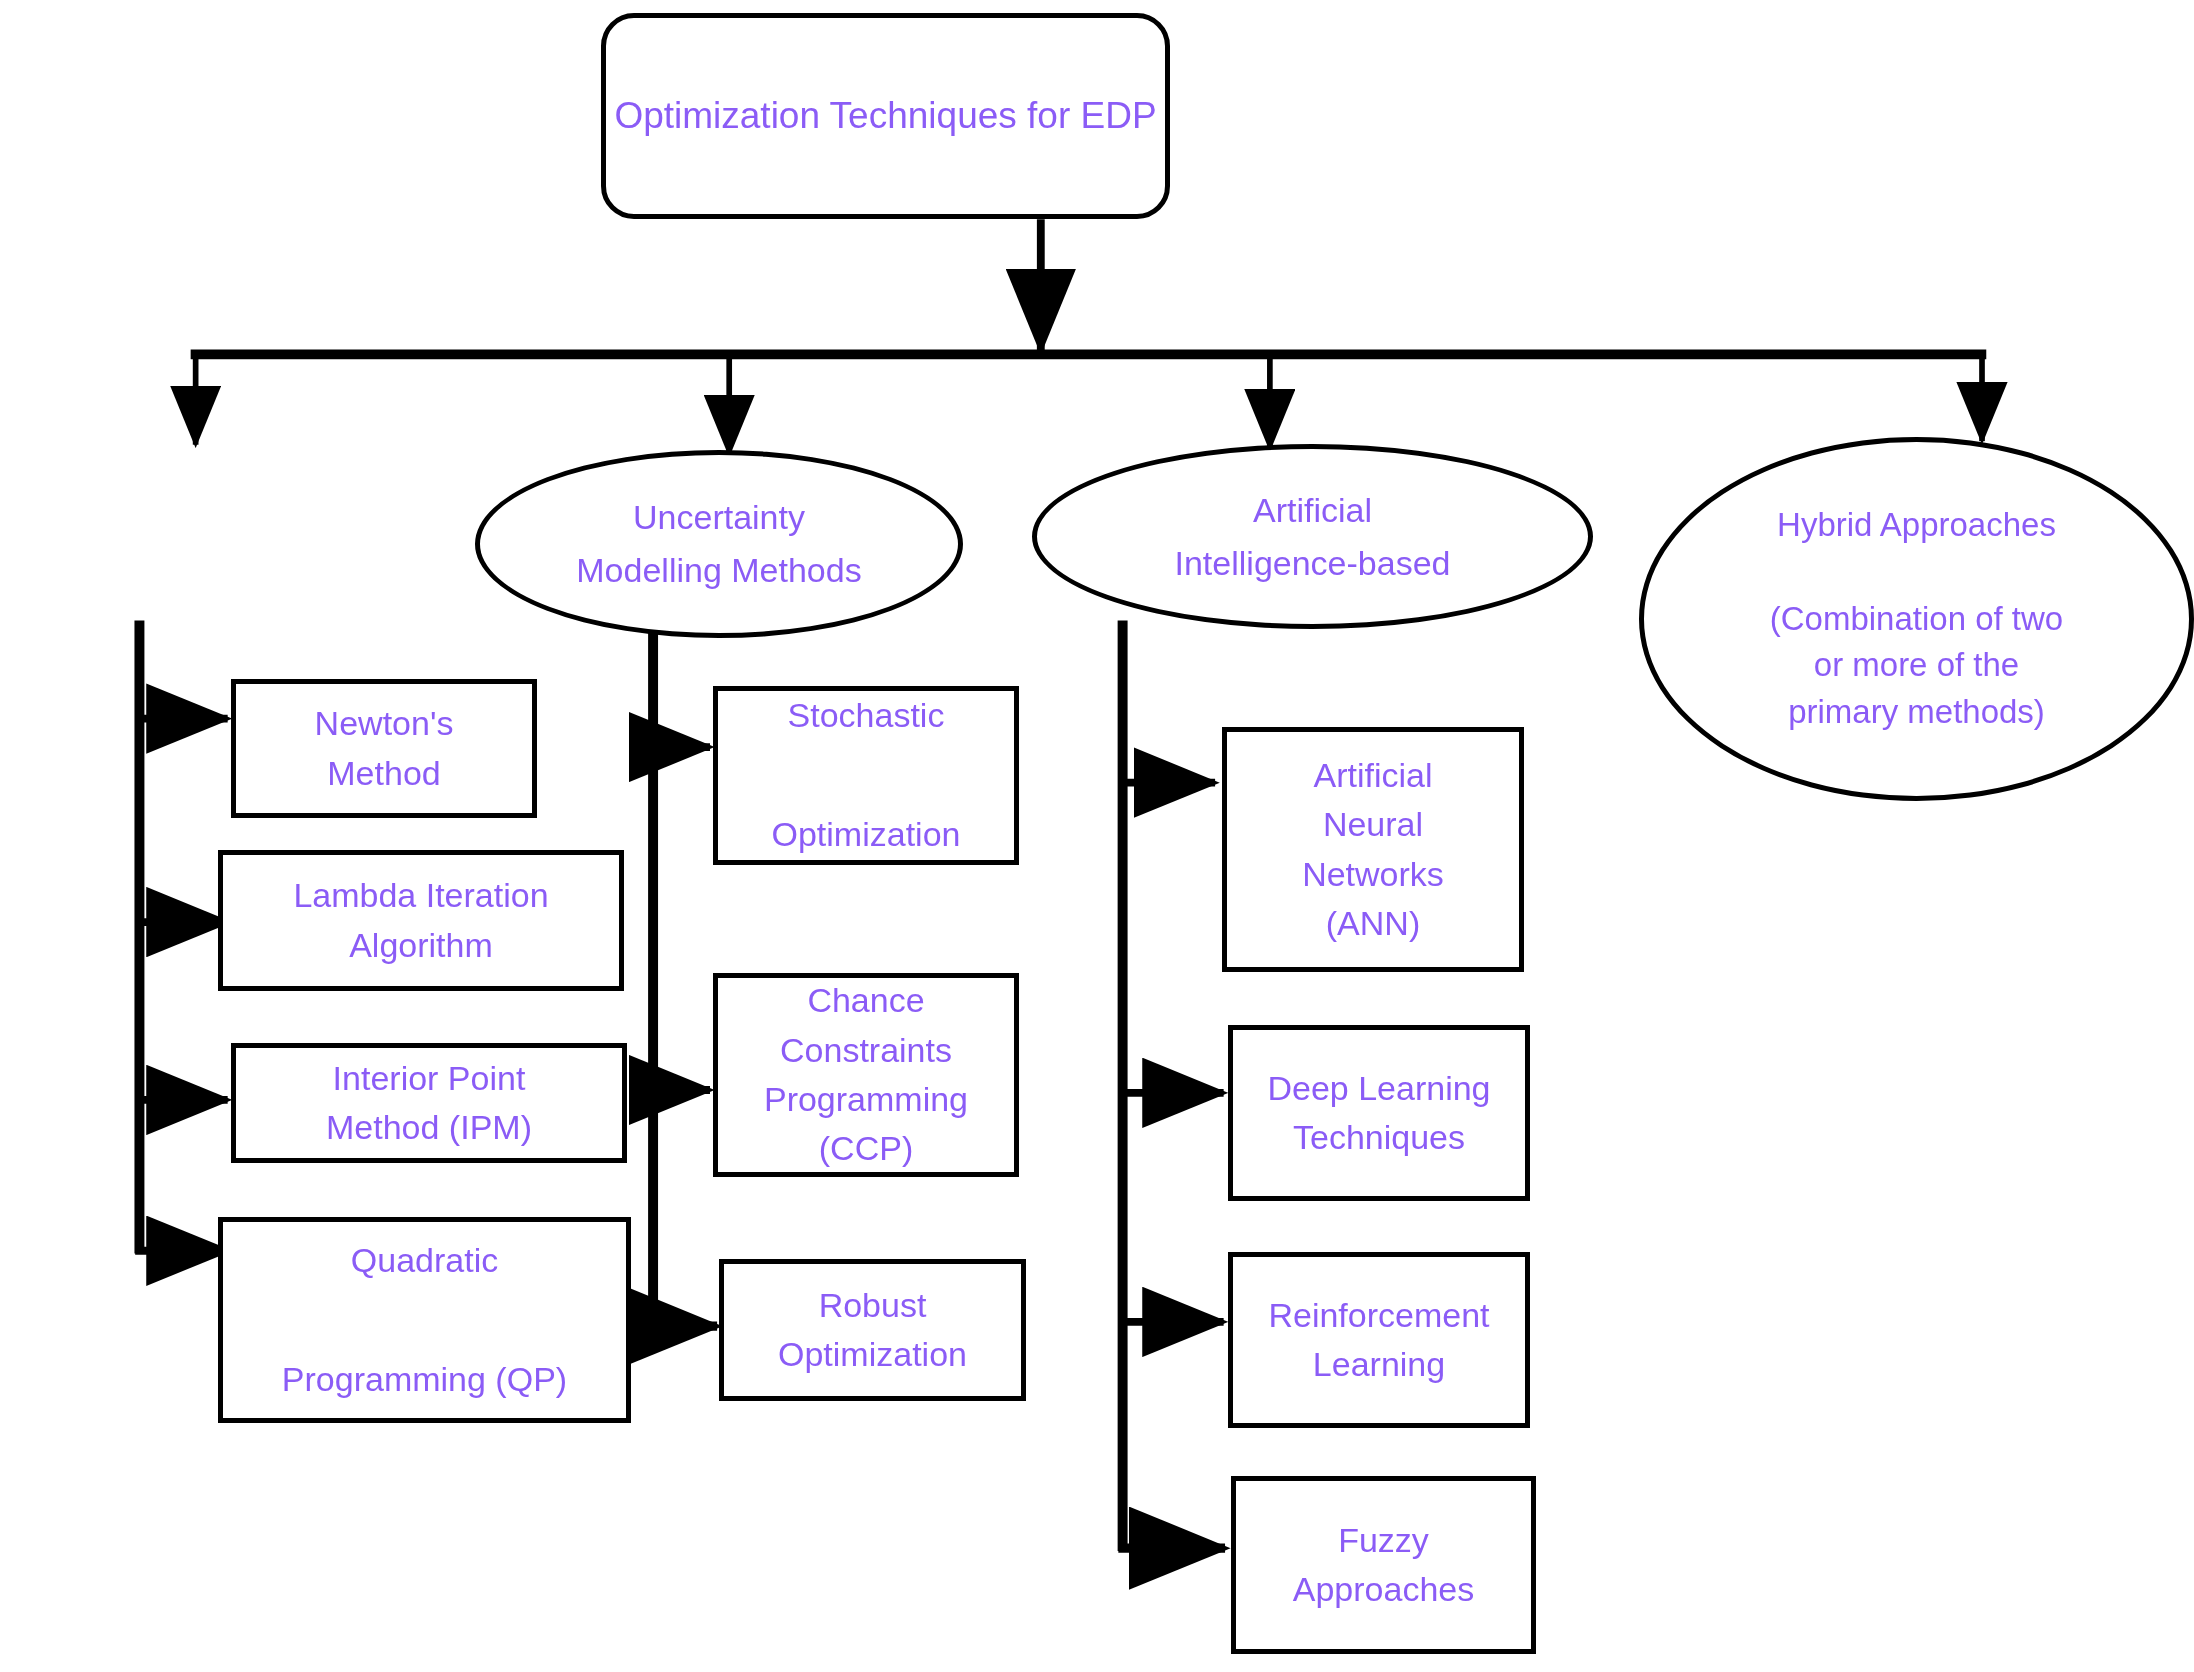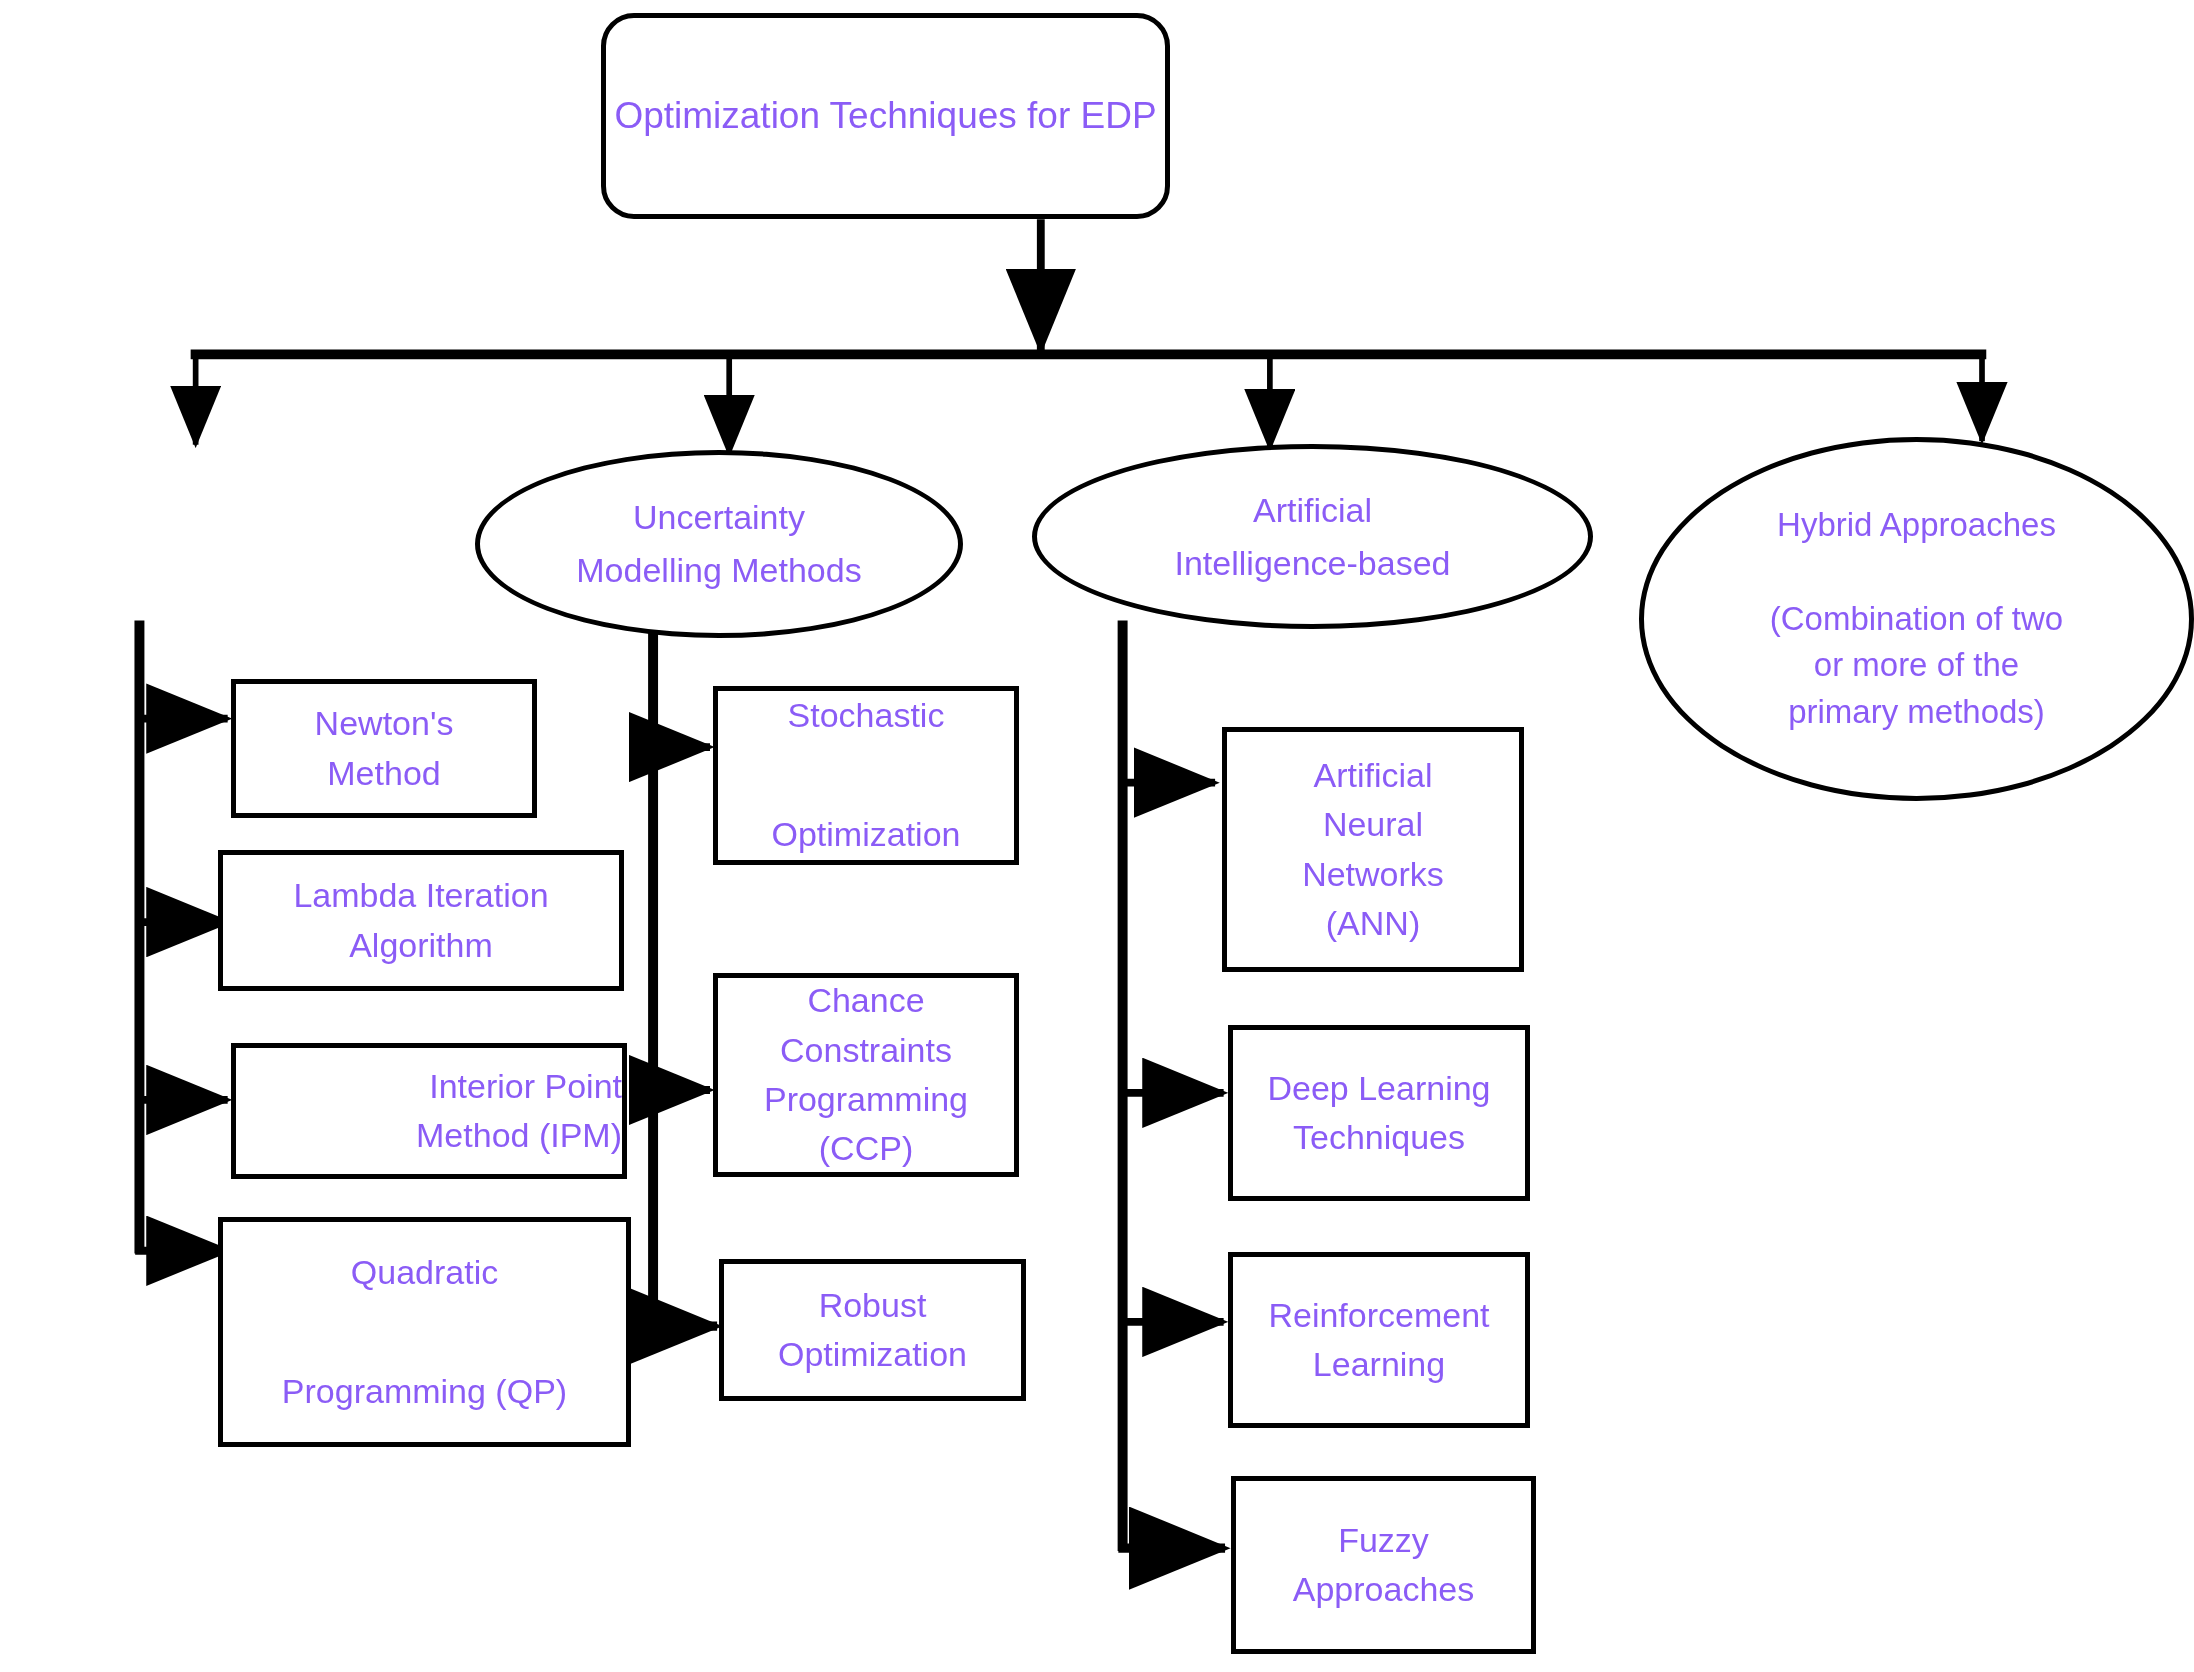--- a/index.html
+++ b/index.html
@@ -85,26 +85,26 @@
   <div class="node leaf tight" style="left:231px;top:679px;width:306px;height:139px;">
     <span class="lbl">Newton's
 Method</span>
   </div>
 
   <div class="node leaf tight" style="left:218px;top:850px;width:406px;height:141px;">
     <span class="lbl">Lambda Iteration
 Algorithm</span>
   </div>
 
-  <div class="node leaf tight" style="left:231px;top:1043px;width:396px;height:136px;text-align:right;">
+  <div class="node leaf tight" style="left:231px;top:1043px;width:396px;height:120px;">
     <span class="lbl">Interior Point
 Method (IPM)</span>
   </div>
 
-  <div class="node leaf" style="left:218px;top:1217px;width:413px;height:230px;">
+  <div class="node leaf" style="left:218px;top:1217px;width:413px;height:206px;">
     <span class="lbl">Quadratic
 
 Programming (QP)</span>
   </div>
 
   <div class="node leaf" style="left:713px;top:686px;width:306px;height:179px;">
     <span class="lbl">Stochastic
 
 Optimization</span>
   </div>

